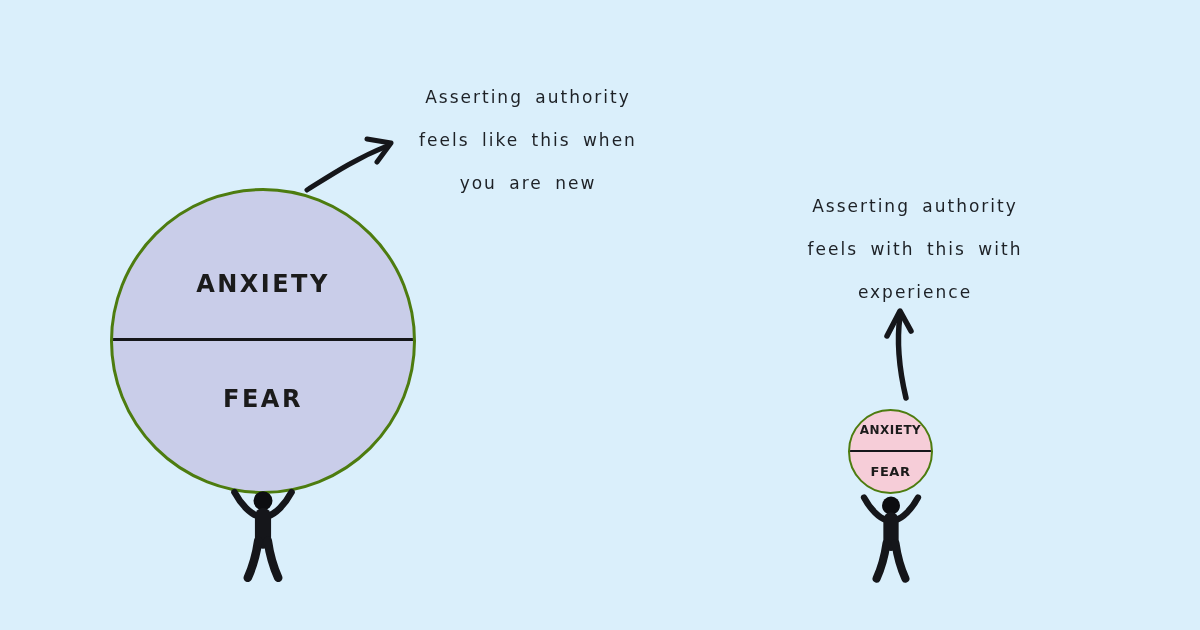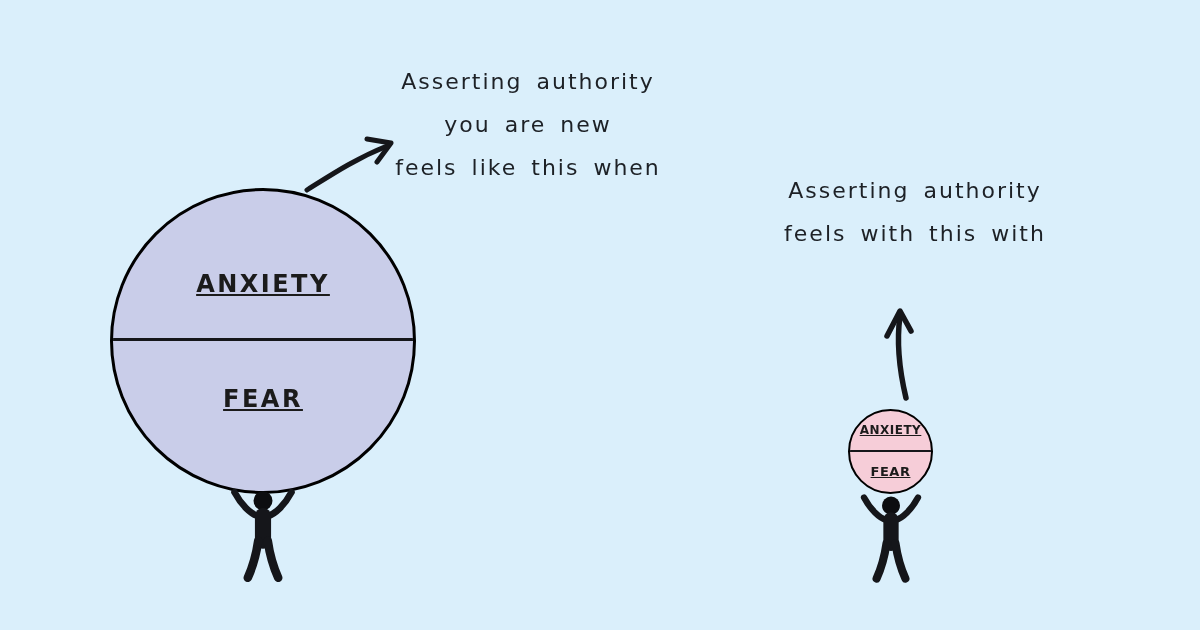--- a/index.html
+++ b/index.html
@@ -7,37 +7,37 @@
     position: relative;
     width: 1200px;
     height: 630px;
     overflow: hidden;
     font-family: "DejaVu Sans", sans-serif;
     color: #1b1b1b;
   }
   .caption {
     position: absolute;
     text-align: center;
-    font-size: 22px;
+    font-size: 17px;
     font-weight: 500;
     letter-spacing: 2px;
     word-spacing: 5px;
     line-height: 43px;
     color: #1d2126;
+    margin-top: 16px;
   }
   .caption-left  { left: 368px; top: 60px;  width: 320px; }
   .caption-right { left: 755px; top: 169px; width: 320px; }
 
   .ball {
     position: absolute;
     border-radius: 50%;
-    border: 3px solid #000000;
+    border: 3px solid #4d7c0f;
     box-sizing: border-box;
     overflow: hidden;
-    text-decoration: underline;
   }
   .ball-big   { left: 110px; top: 188px; width: 306px; height: 306px; }
   .ball-small { left: 848px; top: 409px; width: 85px;  height: 85px; border-width: 2px; }
 
   .half {
     width: 100%;
     height: 50%;
     display: flex;
     align-items: center;
     justify-content: center;
@@ -67,22 +67,22 @@
   }
   svg .solid { fill: #0c0d10; }
 </style>
 </head>
 <body>
 
 <div class="canvas" style="background: rgb(218, 239, 251);">
 
   <div class="caption caption-left">
     <div>Asserting authority</div>
+    <div>feels like this when</div>
     <div>you are new</div>
-    <div>feels like this when</div>
   </div>
 
   <svg class="arrow arrow-left" width="100" height="64" viewBox="0 0 100 64">
     <path class="stroke" stroke-width="5" d="M4,58 C28,43 52,27 84,14"></path>
     <path class="stroke" stroke-width="5" d="M64,7 L88,11 L74,30"></path>
   </svg>
 
   <div class="ball ball-big" style="background: rgb(201, 205, 233);">
     <div class="half top">
       <span>ANXIETY</span>
@@ -97,20 +97,21 @@
     <path class="stroke" stroke-width="7" d="M35,30 C27,28 17,18 10,5"></path>
     <path class="stroke" stroke-width="7" d="M45,30 C53,28 63,18 70,5"></path>
     <path class="stroke" stroke-width="17" d="M40,30 L40,56"></path>
     <path class="stroke" stroke-width="9" d="M35,56 C33,70 29,84 24,95"></path>
     <path class="stroke" stroke-width="9" d="M45,56 C47,70 51,84 56,95"></path>
   </svg>
 
   <div class="caption caption-right">
     <div>Asserting authority</div>
     <div>feels with this with</div>
+    <div>experience</div>
   </div>
 
   <svg class="arrow arrow-right" width="38" height="98" viewBox="0 0 38 98">
     <path class="stroke" stroke-width="5.5" d="M25,93 C20,72 15,40 19,11"></path>
     <path class="stroke" stroke-width="5.5" d="M6,31 L19,6 L30,26"></path>
   </svg>
 
   <div class="ball ball-small" style="background: rgb(246, 205, 216);">
     <div class="half top">
       <span>ANXIETY</span>

